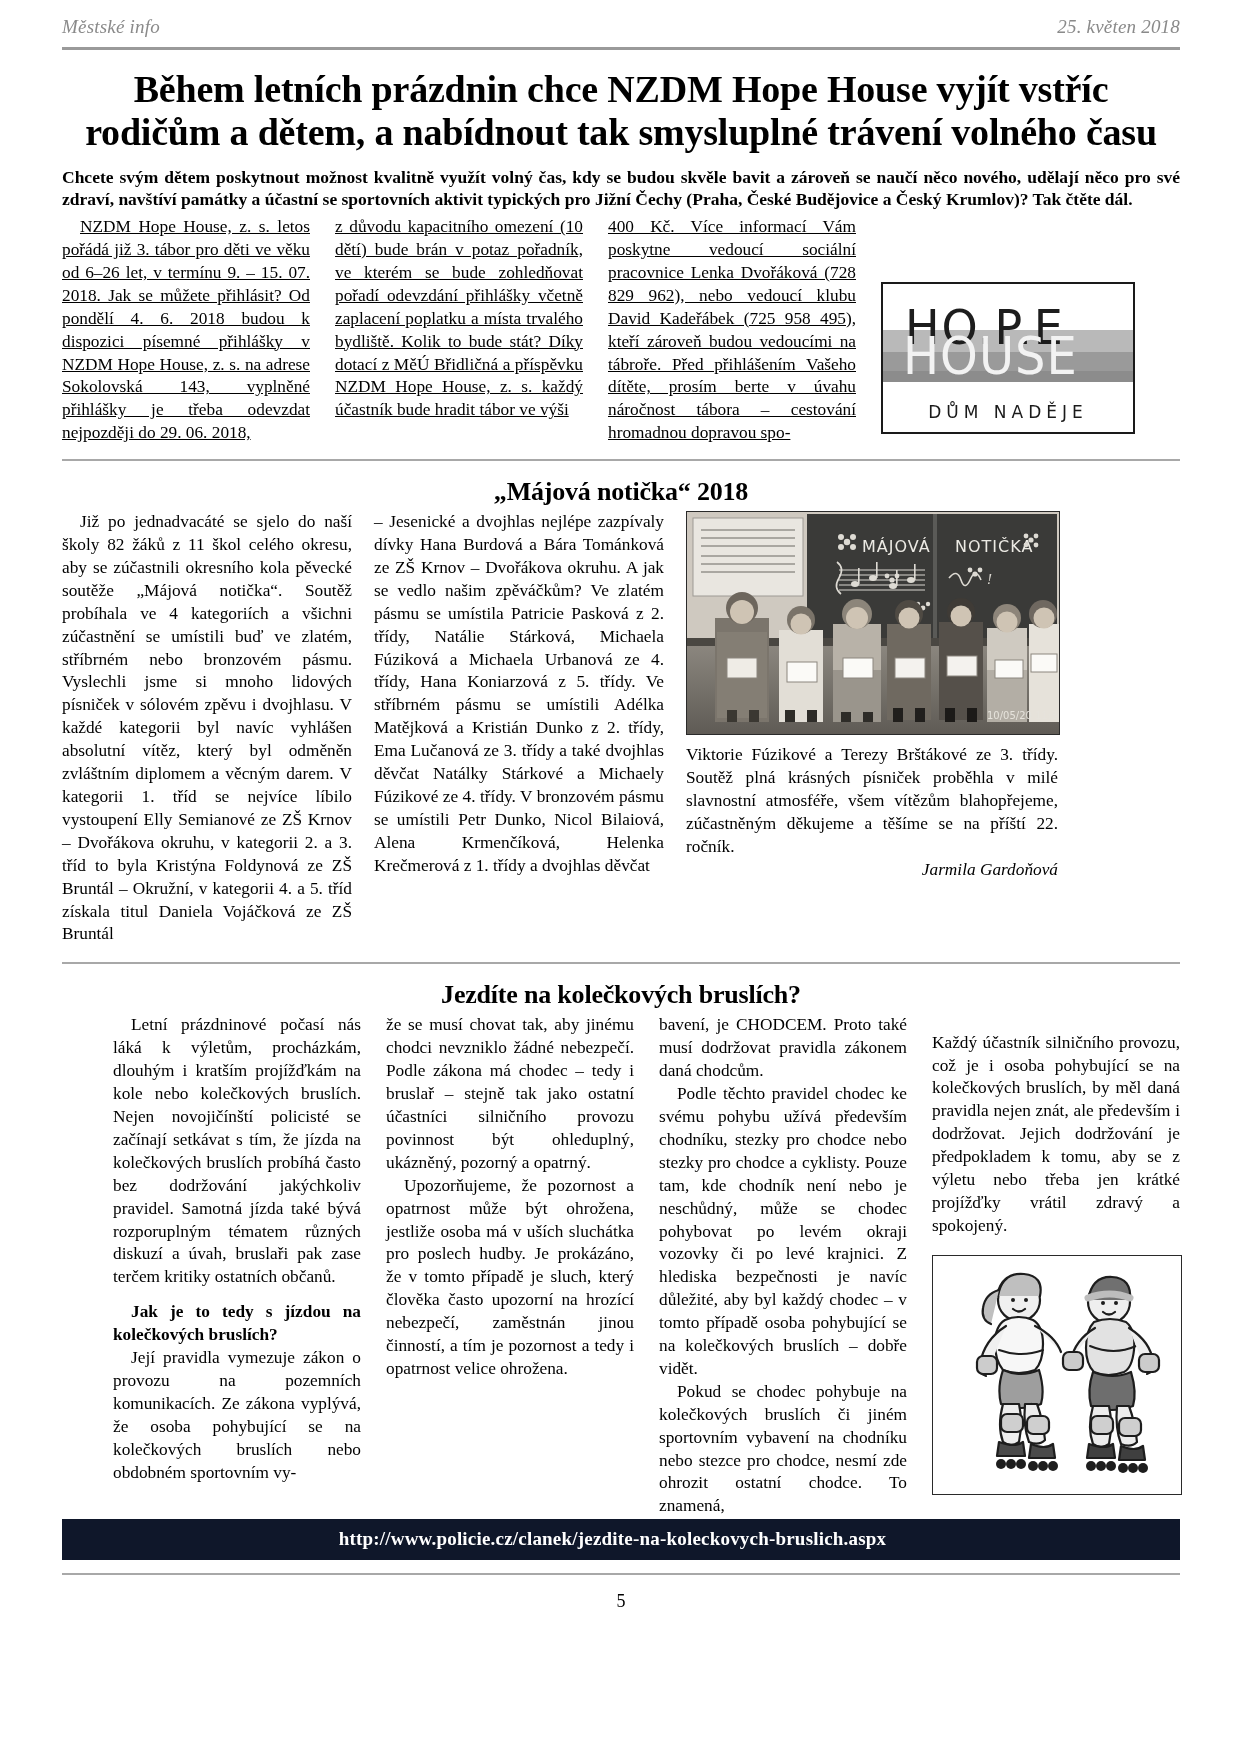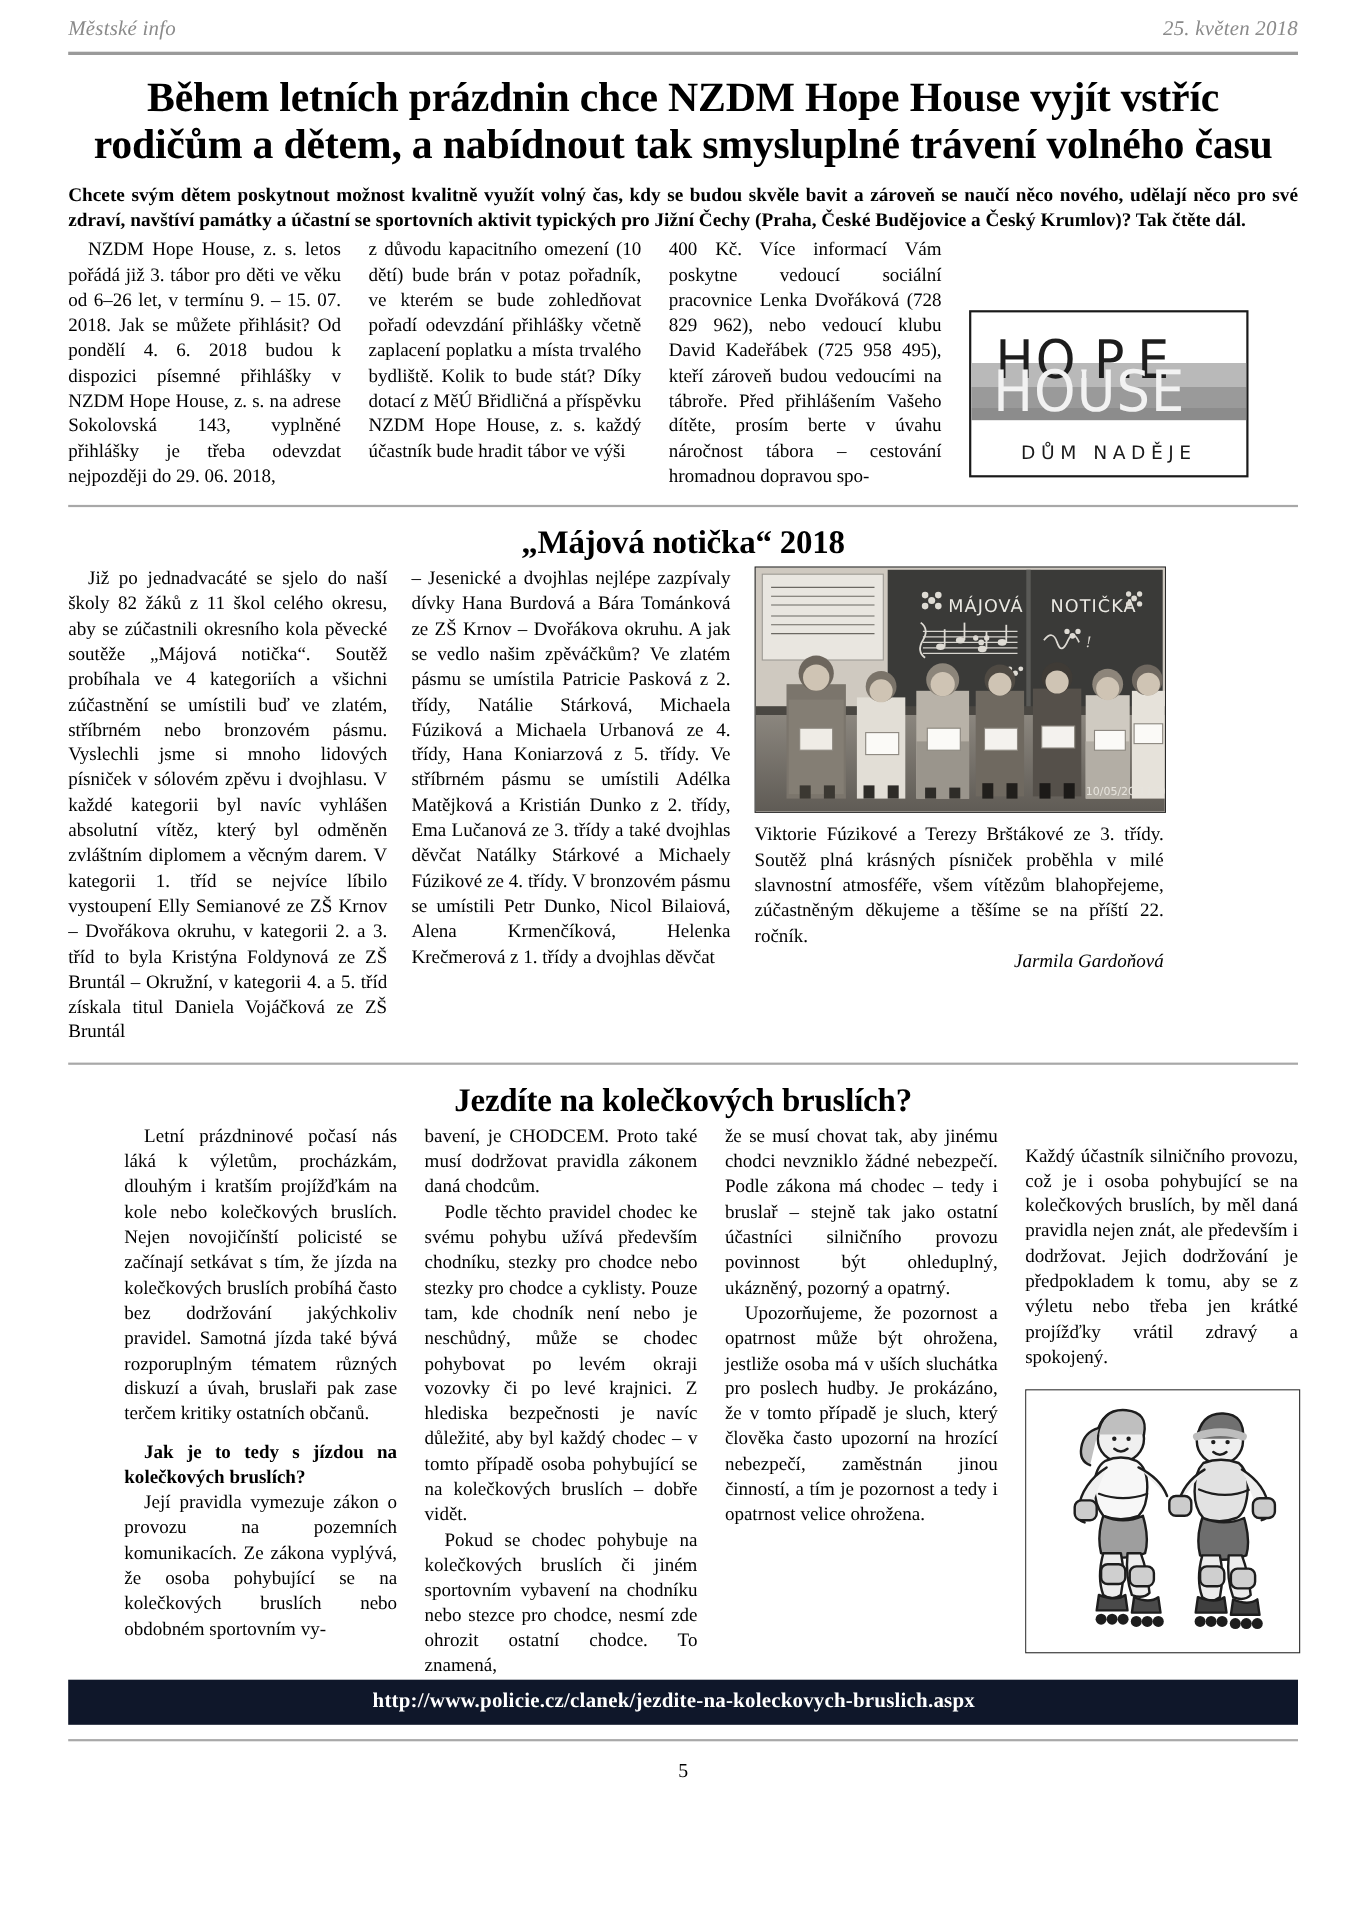--- a/index.html
+++ b/index.html
@@ -48,21 +48,21 @@
   
   h1.art-title {
     font-size: 38px;
     font-weight: 700;
     line-height: 1.14;
     text-align: center;
     margin: 18px 0 0 0;
     letter-spacing: -0.2px;
   }
   h2.art-title-c {
-    font-size: 30px;
+    font-size: 26px;
     font-weight: 700;
     text-align: center;
     margin: 16px 0 4px 0;
     letter-spacing: -0.2px;
   }
   .lead {
     font-size: 17.5px;
     font-weight: 700;
     line-height: 1.27;
     text-align: justify;
@@ -88,21 +88,21 @@
   }
   .col p.noind { text-indent: 0; }
   .col p.sub {
     font-weight: 700;
     text-indent: 18px;
     margin-top: 12px;
   }
   .col p + p { margin-top: 0; }
 
   
-  .a1 .col { width: 248px; }
+  .a1 .col { width: 248px; text-decoration: underline; }
   .a1 .col + .col { margin-left: 25px; }
   .a1-logo-wrap { margin-left: 25px; width: 254px; padding-top: 66px; }
 
   
   .logo {
     border: 2px solid #1a1a1a;
     width: 250px;
     height: 148px;
     background: #fff;
     position: relative;
@@ -416,27 +416,27 @@
 
   <h2 class="art-title-c">Jezdíte na kolečkových bruslích?</h2>
 
   <div class="cols3 a3">
     <div class="col">
       <p>Letní prázdninové počasí nás láká k výletům, procházkám, dlouhým i kratším projížďkám na kole nebo kolečkových bruslích. Nejen novojičínští policisté se začínají setkávat s tím, že jízda na kolečkových bruslích probíhá často bez dodržování jakýchkoliv pravidel. Samotná jízda také bývá rozporuplným tématem různých diskuzí a úvah, bruslaři pak zase terčem kritiky ostatních občanů.</p>
       <p class="sub">Jak je to tedy s jízdou na kolečkových bruslích?</p>
       <p>Její pravidla vymezuje zákon o provozu na pozemních komunikacích. Ze zákona vyplývá, že osoba pohybující se na kolečkových bruslích nebo obdobném sportovním vy-</p>
     </div>
     <div class="col">
+      <p class="noind">že se musí chovat tak, aby jinému chodci nevzniklo žádné nebezpečí. Podle zákona má chodec – tedy i bruslař – stejně tak jako ostatní účastníci silničního provozu povinnost být ohleduplný, ukázněný, pozorný a opatrný.</p>
+      <p>Upozorňujeme, že pozornost a opatrnost může být ohrožena, jestliže osoba má v uších sluchátka pro poslech hudby. Je prokázáno, že v tomto případě je sluch, který člověka často upozorní na hrozící nebezpečí, zaměstnán jinou činností, a tím je pozornost a tedy i opatrnost velice ohrožena.</p>
+    </div>
+    <div class="col">
       <p class="noind">bavení, je CHODCEM. Proto také musí dodržovat pravidla zákonem daná chodcům.</p>
       <p>Podle těchto pravidel chodec ke svému pohybu užívá především chodníku, stezky pro chodce nebo stezky pro chodce a cyklisty. Pouze tam, kde chodník není nebo je neschůdný, může se chodec pohybovat po levém okraji vozovky či po levé krajnici. Z hlediska bezpečnosti je navíc důležité, aby byl každý chodec – v tomto případě osoba pohybující se na kolečkových bruslích – dobře vidět.</p>
       <p>Pokud se chodec pohybuje na kolečkových bruslích či jiném sportovním vybavení na chodníku nebo stezce pro chodce, nesmí zde ohrozit ostatní chodce. To znamená,</p>
-    </div>
-    <div class="col">
-      <p class="noind">že se musí chovat tak, aby jinému chodci nevzniklo žádné nebezpečí. Podle zákona má chodec – tedy i bruslař – stejně tak jako ostatní účastníci silničního provozu povinnost být ohleduplný, ukázněný, pozorný a opatrný.</p>
-      <p>Upozorňujeme, že pozornost a opatrnost může být ohrožena, jestliže osoba má v uších sluchátka pro poslech hudby. Je prokázáno, že v tomto případě je sluch, který člověka často upozorní na hrozící nebezpečí, zaměstnán jinou činností, a tím je pozornost a tedy i opatrnost velice ohrožena.</p>
     </div>
     <div class="a3-right">
       <p class="col noind">Každý účastník silničního provozu, což je i osoba pohybující se na kolečkových bruslích, by měl daná pravidla nejen znát, ale především i dodržovat. Jejich dodržování je předpokladem k tomu, aby se z výletu nebo třeba jen krátké projížďky vrátil zdravý a spokojený.</p>
       <div class="a3-illus-wrap">
         <div class="illus">
           <svg viewBox="0 0 248 238" width="248" height="238">
             <rect x="0" y="0" width="248" height="238" fill="#ffffff"></rect>
             <g stroke="#1d1d1d" stroke-width="2.2" fill="none" stroke-linecap="round" stroke-linejoin="round">
 
               <circle cx="86" cy="44" r="21" fill="#f0f0f0"></circle>

